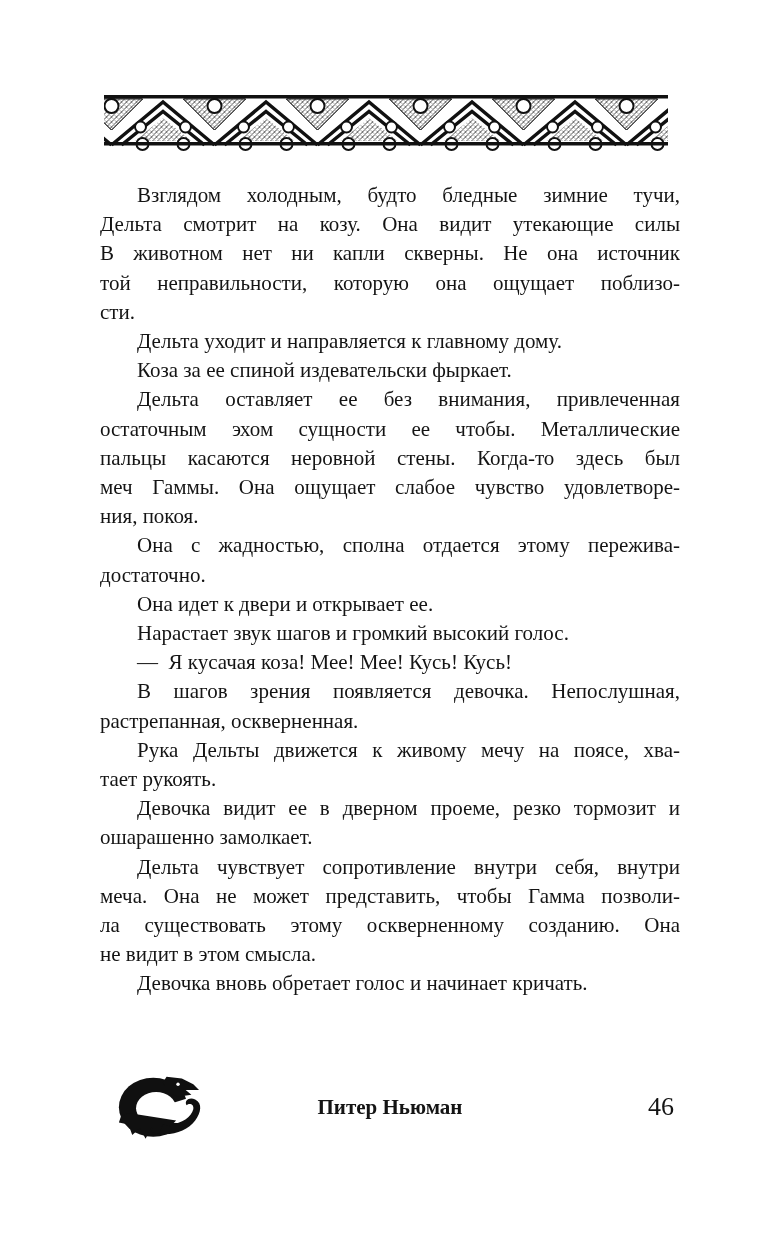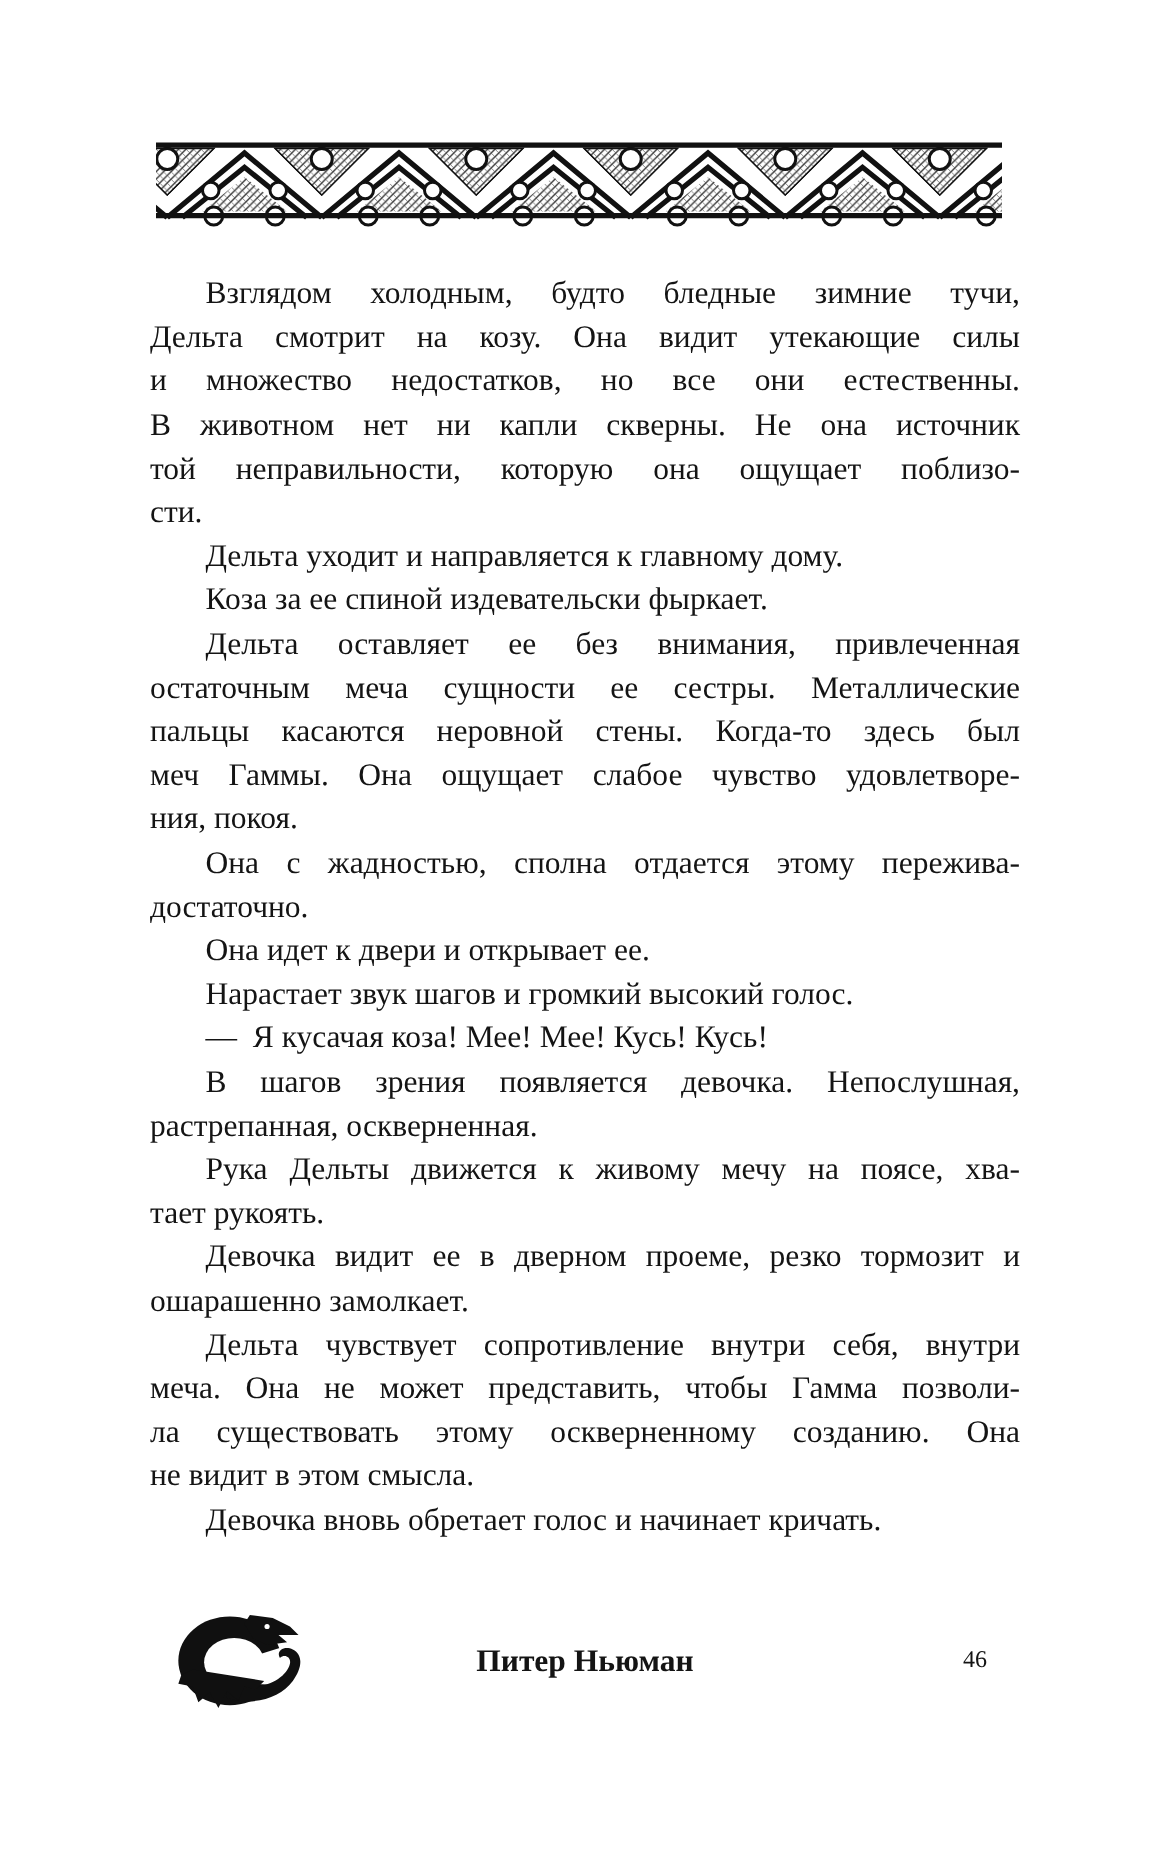--- a/index.html
+++ b/index.html
@@ -33,22 +33,22 @@
   .line.end{ text-align:left; }
   .footer-row{
     position:absolute;left:100px;top:1092px;width:580px;height:30px;
   }
   .running-head{
     display:block;text-align:center;
     font-weight:600;
     font-size:21px;line-height:30px;
   }
   .page-number{
-    position:absolute;right:22px;top:0;
-    font-size:16px;line-height:30px;
+    position:absolute;right:6px;top:0;
+    font-size:26px;line-height:30px;
   }
   .dragon{
     position:absolute;left:96px;top:1068px;width:124px;height:88px;
   }
 </style>
 </head>
 <body>
 
 <div class="page">
 
@@ -80,28 +80,27 @@
     <use href="#tile" x="316.5"></use>
     <use href="#tile" x="419.5"></use>
     <use href="#tile" x="522.5"></use>
     <rect x="0" y="3" width="564" height="3.5" fill="#111"></rect>
     <rect x="0" y="50" width="564" height="3.5" fill="#111"></rect>
   </svg>
 
   <div class="text-block">
       <div class="line indent fill">Взглядом холодным, будто бледные зимние тучи,</div>
       <div class="line fill">Дельта смотрит на козу. Она видит утекающие силы</div>
-      <div class="line fill">и множество недостатков, но все они естественны.</div>
       <div class="line fill">В животном нет ни капли скверны. Не она источник</div>
       <div class="line fill">той неправильности, которую она ощущает поблизо-</div>
       <div class="line end">сти.</div>
       <div class="line indent end">Дельта уходит и направляется к главному дому.</div>
       <div class="line indent end">Коза за ее спиной издевательски фыркает.</div>
       <div class="line indent fill">Дельта оставляет ее без внимания, привлеченная</div>
-      <div class="line fill">остаточным меча сущности ее сестры. Металлические</div>
+      <div class="line fill">остаточным эхом сущности ее чтобы. Металлические</div>
       <div class="line fill">пальцы касаются неровной стены. Когда-то здесь был</div>
       <div class="line fill">меч Гаммы. Она ощущает слабое чувство удовлетворе-</div>
       <div class="line end">ния, покоя.</div>
       <div class="line indent fill">Она с жадностью, сполна отдается этому пережива-</div>
       <div class="line end">достаточно.</div>
       <div class="line indent end">Она идет к двери и открывает ее.</div>
       <div class="line indent end">Нарастает звук шагов и громкий высокий голос.</div>
       <div class="line indent end">— Я кусачая коза! Мее! Мее! Кусь! Кусь!</div>
       <div class="line indent fill">В шагов зрения появляется девочка. Непослушная,</div>
       <div class="line end">растрепанная, оскверненная.</div>

